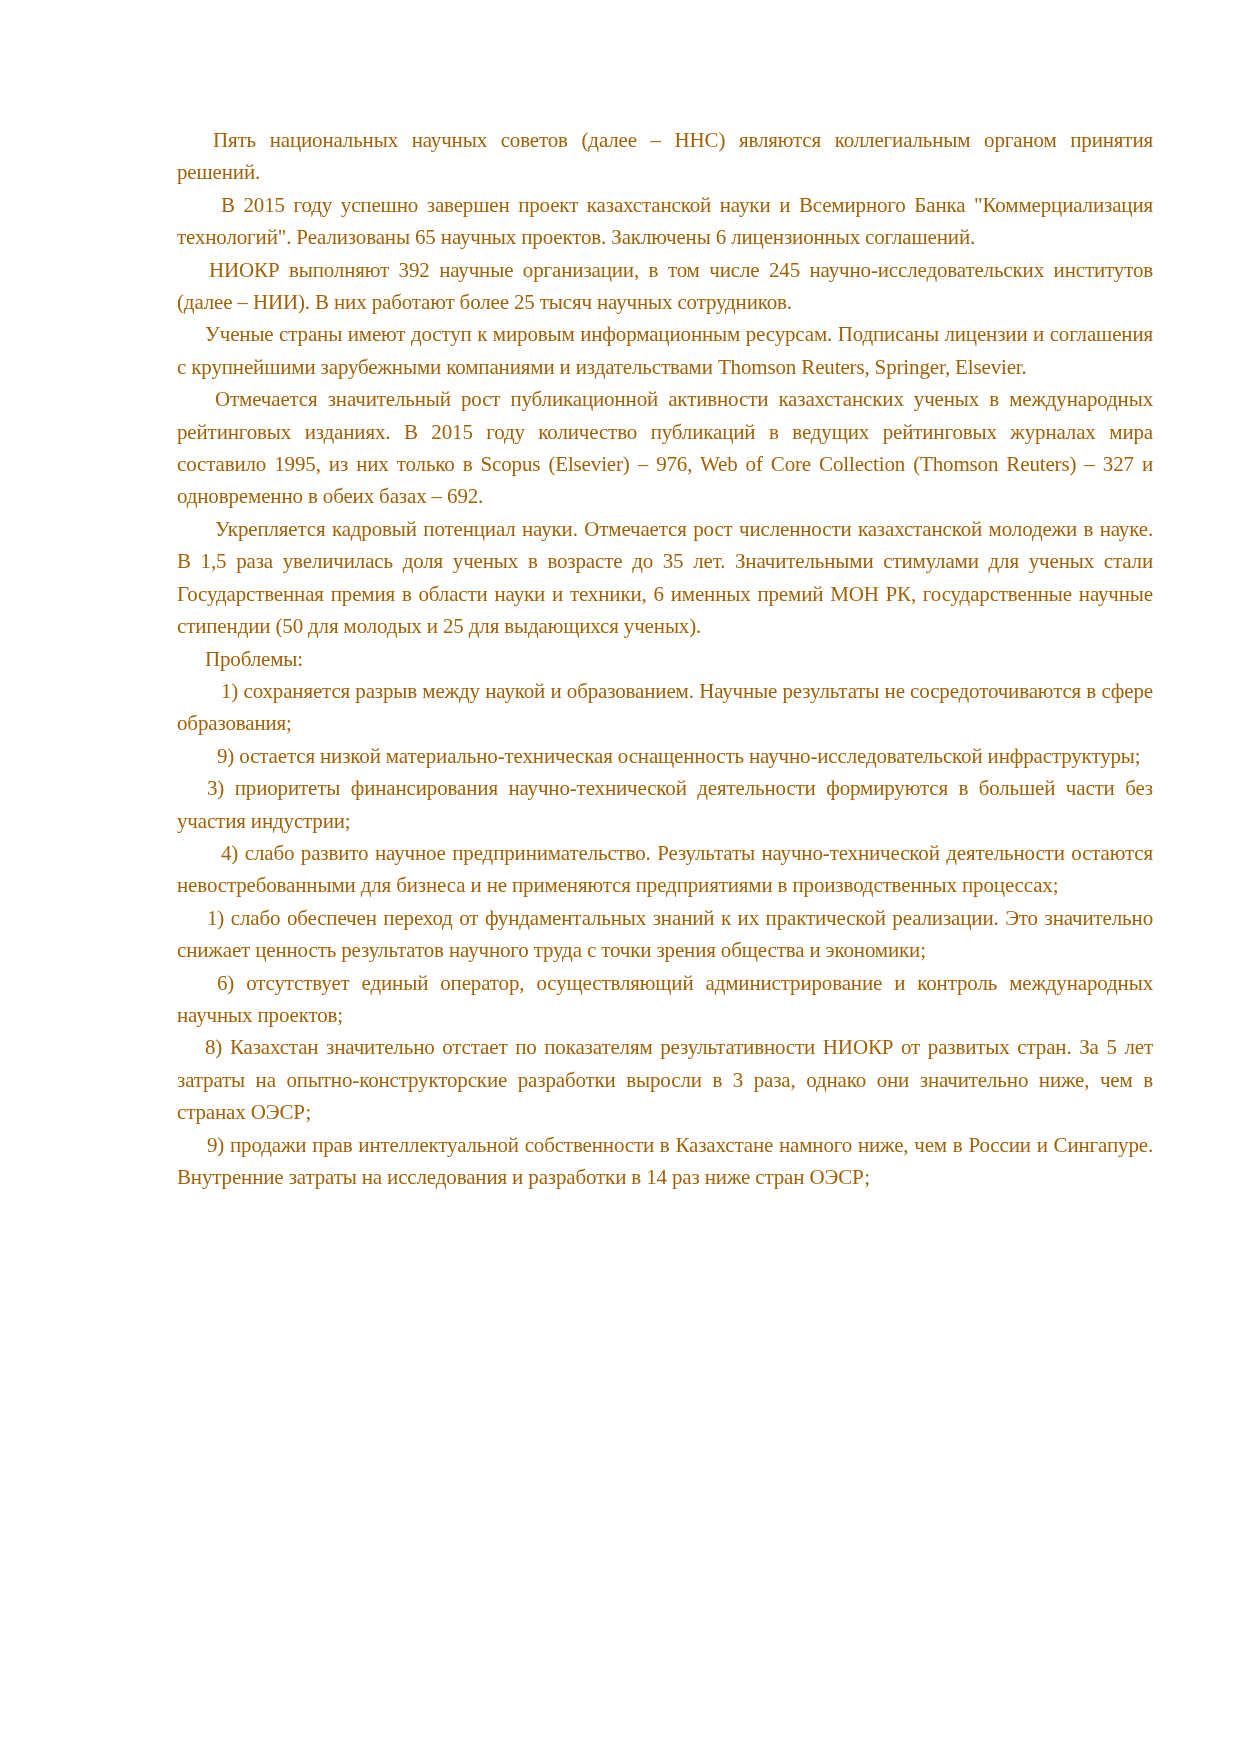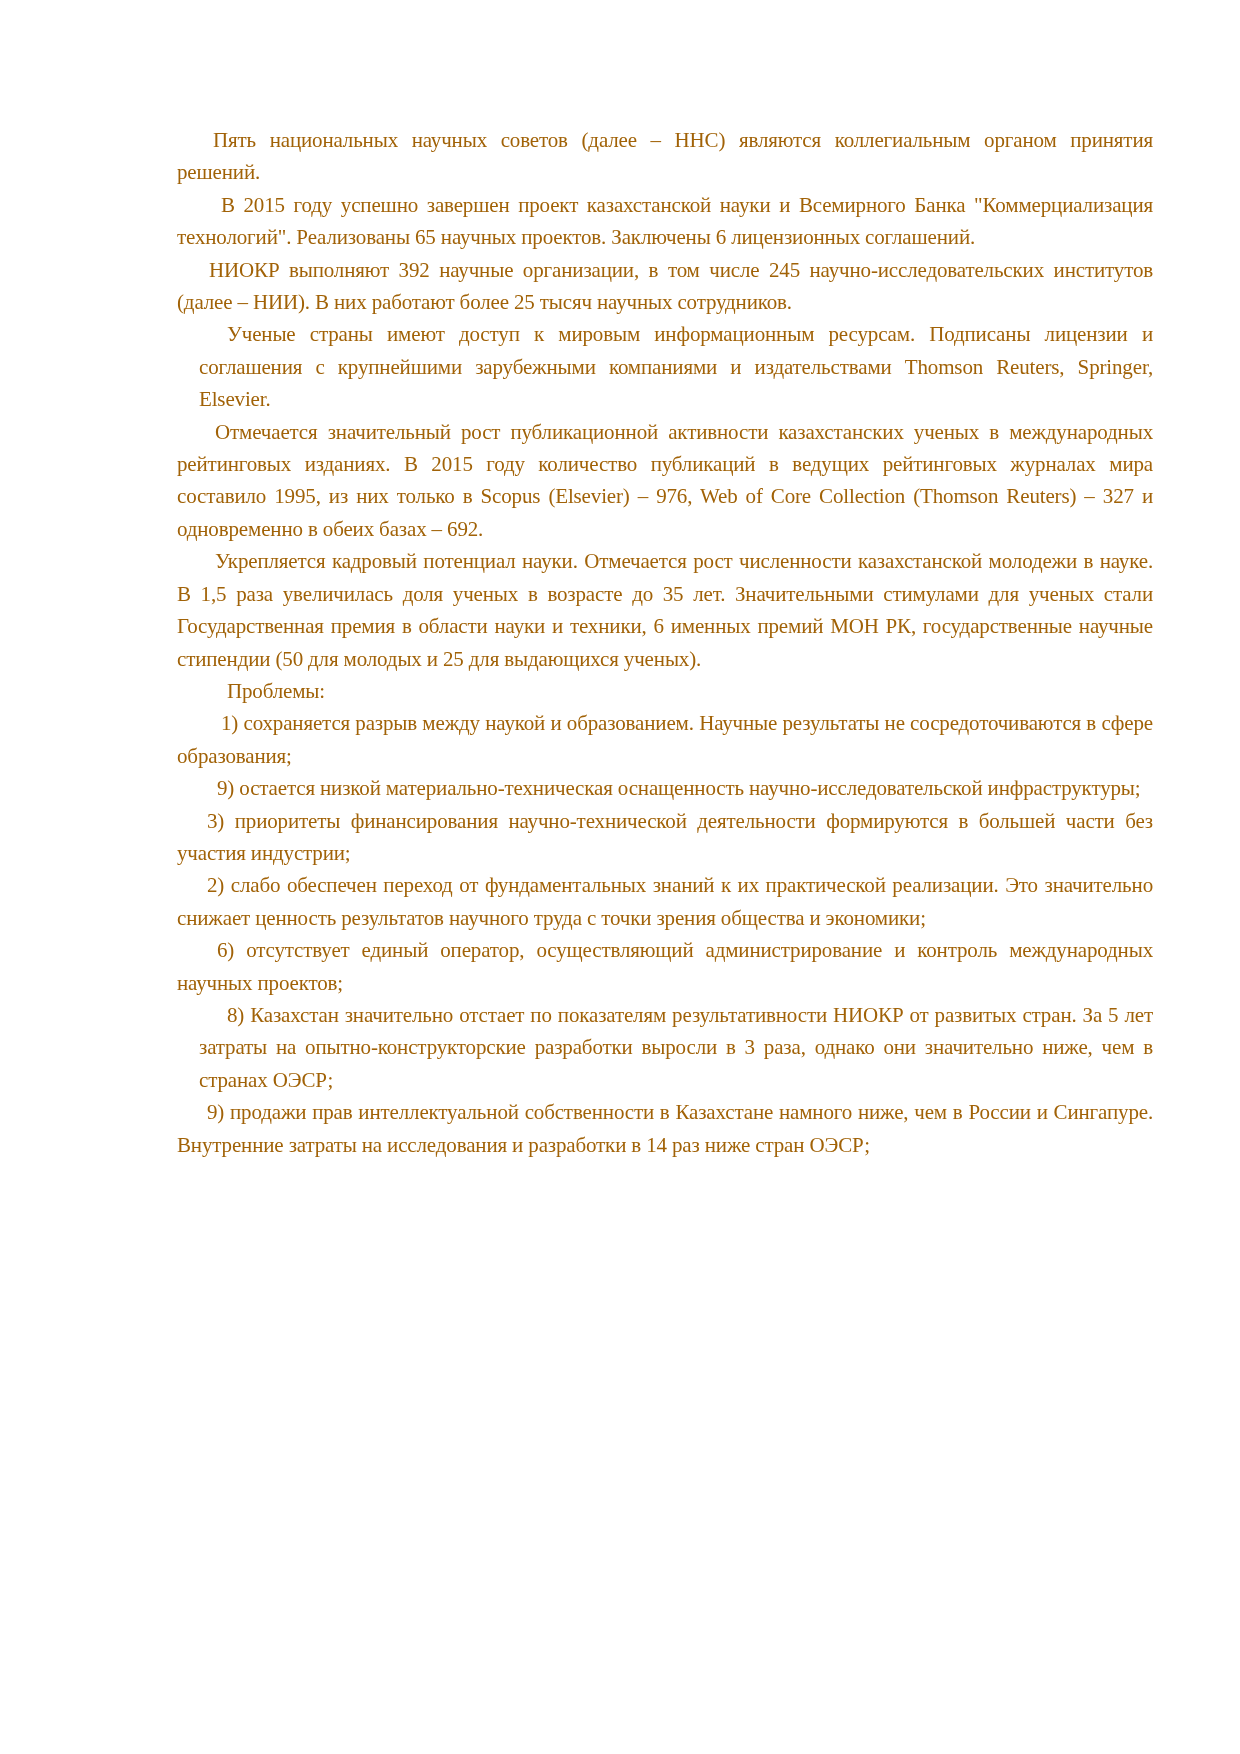--- a/index.html
+++ b/index.html
@@ -28,33 +28,34 @@
       margin: 0;
       text-align: justify;
       text-align-last: left;
     }
     .ind-a { text-indent: 36px; }
     .ind-c { text-indent: 32px; }
     .ind-d { text-indent: 30px; }
     .ind-e { text-indent: 40px; }
     .ind-f { text-indent: 44px; }
     .ind-g { text-indent: 38px; }
-    .ind-i { text-indent: 28px; margin-left: 22px; }
+    .ind-i { text-indent: 28px; }
   </style>
 </head>
 <body>
 
 <div class="page">
   <p class="para ind-a">Пять национальных научных советов (далее – ННС) являются коллегиальным органом принятия решений.</p>
   <p class="para ind-f">В 2015 году успешно завершен проект казахстанской науки и Всемирного Банка "Коммерциализация технологий". Реализованы 65 научных проектов. Заключены 6 лицензионных соглашений.</p>
   <p class="para ind-c">НИОКР выполняют 392 научные организации, в том числе 245 научно-исследовательских институтов (далее – НИИ). В них работают более 25 тысяч научных сотрудников.</p>
   <p class="para ind-i">Ученые страны имеют доступ к мировым информационным ресурсам. Подписаны лицензии и соглашения с крупнейшими зарубежными компаниями и издательствами Thomson Reuters, Springer, Elsevier.</p>
   <p class="para ind-g">Отмечается значительный рост публикационной активности казахстанских ученых в международных рейтинговых изданиях. В 2015 году количество публикаций в ведущих рейтинговых журналах мира составило 1995, из них только в Scopus (Elsevier) – 976, Web of Core Collection (Thomson Reuters) – 327 и одновременно в обеих базах – 692.</p>
   <p class="para ind-g">Укрепляется кадровый потенциал науки. Отмечается рост численности казахстанской молодежи в науке. В 1,5 раза увеличилась доля ученых в возрасте до 35 лет. Значительными стимулами для ученых стали Государственная премия в области науки и техники, 6 именных премий МОН РК, государственные научные стипендии (50 для молодых и 25 для выдающихся ученых).</p>
   <p class="para ind-i">Проблемы:</p>
   <p class="para ind-f">1) сохраняется разрыв между наукой и образованием. Научные результаты не сосредоточиваются в сфере образования;</p>
   <p class="para ind-e">9) остается низкой материально-техническая оснащенность научно-исследовательской инфраструктуры;</p>
   <p class="para ind-d">3) приоритеты финансирования научно-технической деятельности формируются в большей части без участия индустрии;</p>
-  <p class="para ind-d">2) слабо обеспечен переход от фундаментальных знаний к их практической реализации. Это значительно снижает ценность результатов научного труда с точки зрения общества и экономики;</p>
+  <p class="para ind-f">4) слабо развито научное предпринимательство. Результаты научно-технической деятельности остаются невостребованными для бизнеса и не применяются предприятиями в производственных процессах;</p>
+  <p class="para ind-d">1) слабо обеспечен переход от фундаментальных знаний к их практической реализации. Это значительно снижает ценность результатов научного труда с точки зрения общества и экономики;</p>
   <p class="para ind-e">6) отсутствует единый оператор, осуществляющий администрирование и контроль международных научных проектов;</p>
   <p class="para ind-i">8) Казахстан значительно отстает по показателям результативности НИОКР от развитых стран. За 5 лет затраты на опытно-конструкторские разработки выросли в 3 раза, однако они значительно ниже, чем в странах ОЭСР;</p>
   <p class="para ind-d">9) продажи прав интеллектуальной собственности в Казахстане намного ниже, чем в России и Сингапуре. Внутренние затраты на исследования и разработки в 14 раз ниже стран ОЭСР;</p>
 </div>
 
 </body></html>

